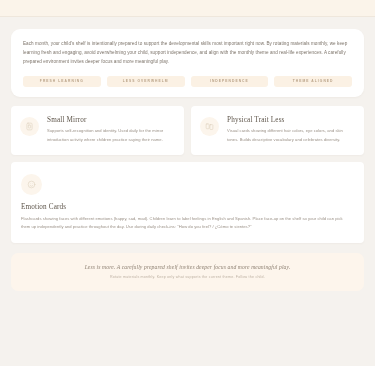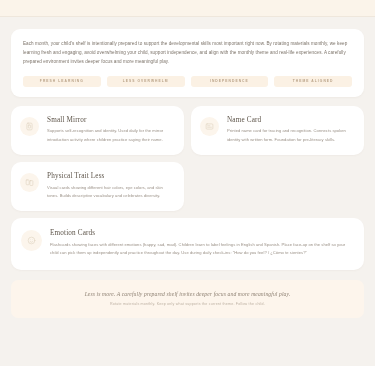--- a/index.html
+++ b/index.html
@@ -85,30 +85,31 @@
   
   .grid {
     display: grid;
     grid-template-columns: 1fr 1fr;
     gap: 7px;
     margin-top: 9px;
   }
 
   .card {
     background: #ffffff;
-    border-radius: 10px;
+    border-radius: 4px;
     padding: 10px 10px 11px 9px;
     display: flex;
     gap: 8px;
     box-shadow: 0 1px 2px rgba(120,100,80,.045);
   }
 
   .card.full {
     grid-column: 1 / -1;
     padding: 11px 12px 12px 10px;
+    flex-direction: column;
   }
 
   .icon-badge {
     flex: 0 0 auto;
     width: 19px;
     height: 19px;
     border-radius: 50%;
     background: #fcf5ec;
     display: flex;
     align-items: center;
@@ -202,33 +203,20 @@
           <rect x="9" y="8" width="6" height="8" rx="1.5"></rect>
         </svg>
       </div>
       <div class="card-body">
         <div class="card-title">Small Mirror</div>
         <div class="card-desc">Supports self-recognition and identity. Used daily for the mirror introduction activity where children practice saying their name.</div>
       </div>
     </div>
 
 
-    <div class="card">
-      <div class="icon-badge">
-        <svg viewBox="0 0 24 24">
-          <rect x="3" y="5" width="18" height="14" rx="2.5"></rect>
-          <line x1="7" y1="10" x2="13" y2="10"></line>
-          <line x1="7" y1="14" x2="17" y2="14"></line>
-        </svg>
-      </div>
-      <div class="card-body">
-        <div class="card-title">Name Card</div>
-        <div class="card-desc">Printed name card for tracing and recognition. Connects spoken identity with written form. Foundation for pre-literacy skills.</div>
-      </div>
-    </div>
 
     <div class="card">
       <div class="icon-badge">
         <svg viewBox="0 0 24 24">
           <rect x="3" y="5" width="8" height="13" rx="2"></rect>
           <rect x="13" y="7" width="8" height="13" rx="2"></rect>
         </svg>
       </div>
       <div class="card-body">
         <div class="card-title">Physical Trait Less</div>

